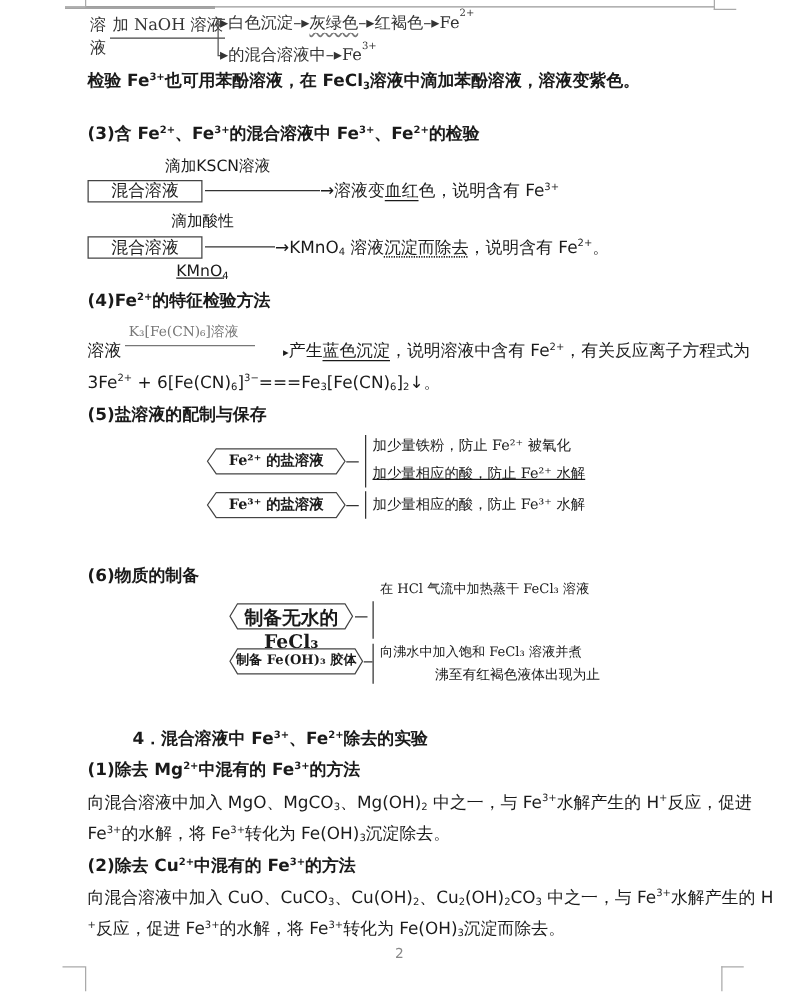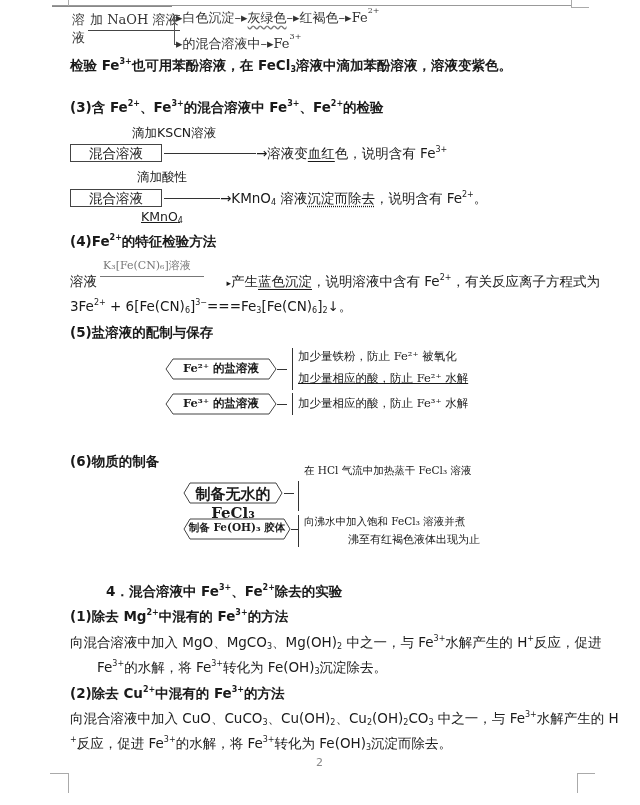--- a/index.html
+++ b/index.html
@@ -136,21 +136,21 @@
 <div class="abs t14 b" style="left:70px;top:582px;margin-left:36px;">
   <span>4．混合溶液中 Fe</span><sup>3+</sup><span>、Fe</span><sup>2+</sup><span>除去的实验</span>
 </div>
 
 <div class="abs t14 b" style="left:70px;top:607px;">
   <span>(1)除去 Mg</span><sup>2+</sup><span>中混有的 Fe</span><sup>3+</sup><span>的方法</span>
 </div>
 <div class="abs t14" style="left:70px;top:633px;">
   <span>向混合溶液中加入 MgO、MgCO</span><sub>3</sub><span>、Mg(OH)</span><sub>2</sub><span> 中之一，与 Fe</span><sup>3+</sup><span>水解产生的 H</span><sup>+</sup><span>反应，促进</span>
 </div>
-<div class="abs t14" style="left:70px;top:658px;margin-left:27px;">
+<div class="abs t14" style="left:70px;top:658px;">
   <span>Fe</span><sup>3+</sup><span>的水解，将 Fe</span><sup>3+</sup><span>转化为 Fe(OH)</span><sub>3</sub><span>沉淀除去。</span>
 </div>
 
 <div class="abs t14 b" style="left:70px;top:684px;">
   <span>(2)除去 Cu</span><sup>2+</sup><span>中混有的 Fe</span><sup>3+</sup><span>的方法</span>
 </div>
 <div class="abs t14" style="left:70px;top:709px;">
   <span>向混合溶液中加入 CuO、CuCO</span><sub>3</sub><span>、Cu(OH)</span><sub>2</sub><span>、Cu</span><sub>2</sub><span>(OH)</span><sub>2</sub><span>CO</span><sub>3</sub><span> 中之一，与 Fe</span><sup>3+</sup><span>水解产生的 H</span>
 </div>
 <div class="abs t14" style="left:70px;top:734px;">

